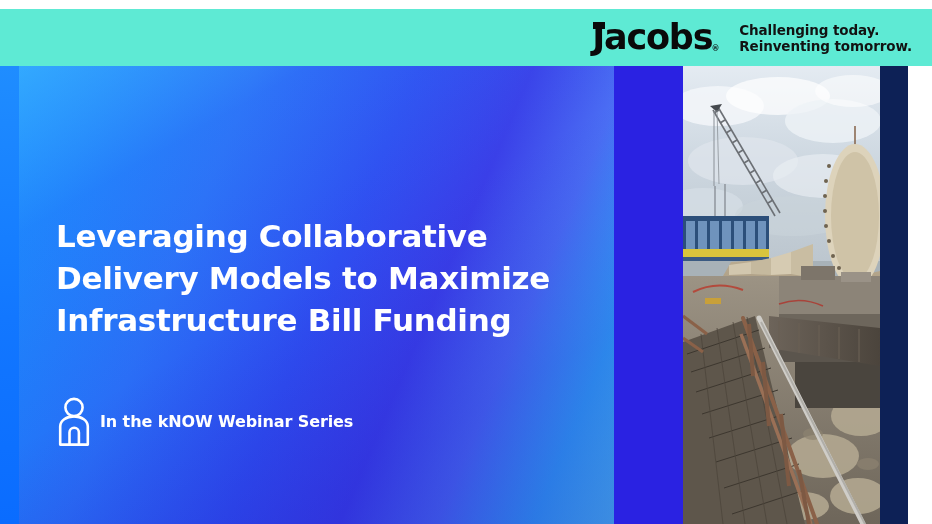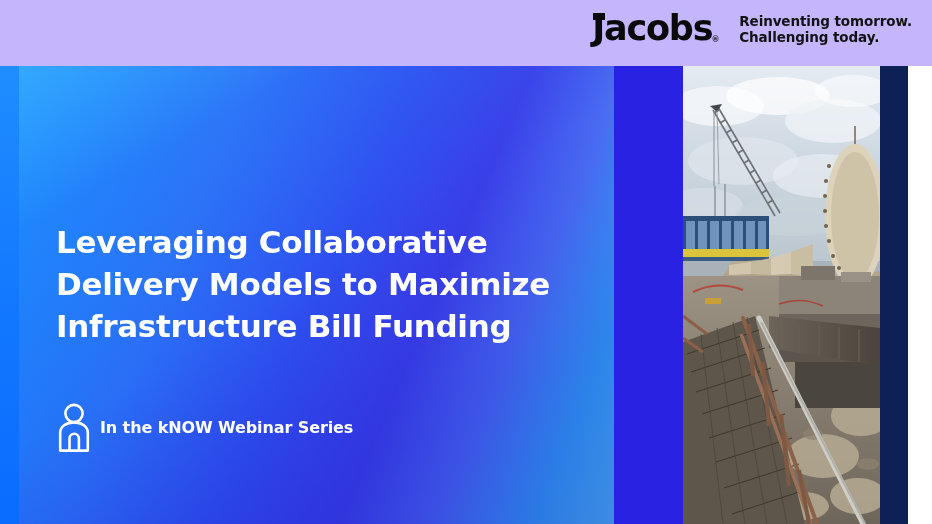--- a/index.html
+++ b/index.html
@@ -11,23 +11,23 @@
     width: 932px;
     height: 524px;
     overflow: hidden;
     font-family: "Liberation Sans", sans-serif;
     position: relative;
   }
 
   
   .header {
     position: absolute;
-    left: 0; top: 0;
+    left: 0; top: 9px;
     width: 932px; height: 82px;
-    background: #c4b5fd;
+    background: #5eead4;
   }
   .brand-block {
     position: absolute;
     right: 20px;
     top: 11px;
     display: flex;
     align-items: center;
     gap: 22px;
   }
   .jacobs-logo {
@@ -93,21 +93,21 @@
   .left-edge-strip {
     position: absolute;
     left: 0; top: 0;
     width: 19px; height: 100%;
     background: linear-gradient(180deg,#1f8dff 0%,#1277ff 55%,#0a6cff 100%);
   }
 
   .hero-content {
     position: absolute;
     left: 56px;
-    top: 155px;
+    top: 149px;
     right: 40px;
   }
   .hero-title {
     font-family: "DejaVu Sans", sans-serif;
     font-weight: 700;
     font-size: 31px;
     line-height: 42px;
     color: #ffffff;
     letter-spacing: -0.3px;
     margin: 0;
@@ -168,22 +168,22 @@
 <body>
 
 <div class="header">
   <div class="brand-block">
     <div class="jacobs-logo">
       <span class="jbar"></span>
       <span>Jacobs</span>
       <span class="reg">®</span>
     </div>
     <div class="tagline">
+      <div>Challenging today.</div>
       <div>Reinventing tomorrow.</div>
-      <div>Challenging today.</div>
     </div>
   </div>
 </div>
 
 <div class="hero">
   <div class="hero-sheen"></div>
   <div class="left-edge-strip"></div>
 
   <div class="hero-content">
     <h1 class="hero-title">Leveraging Collaborative

